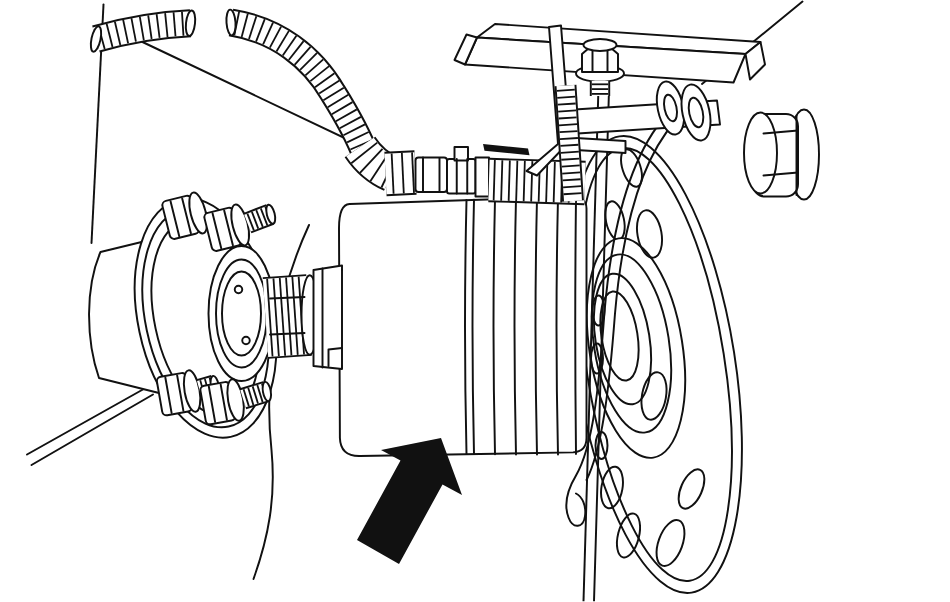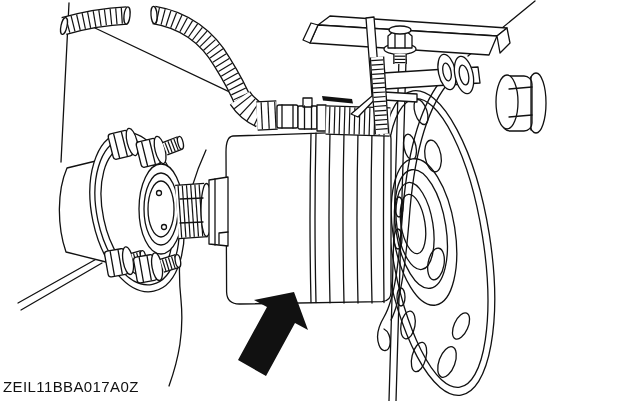--- a/index.html
+++ b/index.html
@@ -307,14 +307,13 @@
       <ellipse class="wh" cx="536" cy="103" rx="10" ry="30"></ellipse>
       <rect class="wh" x="502" y="76" width="30" height="55" rx="8"></rect>
       <ellipse class="wh" cx="507" cy="102" rx="11" ry="27"></ellipse>
       <path class="ln" d="M509,89 L532,87 M509,117 L532,115"></path>
       <path class="ln" d="M531,77 L531,130"></path>
     </g>
 
     <polygon points="294,292 254,300 267,307 238,360 266,376 295,323 308,330" stroke="none" fill="#111111"></polygon>
   </svg>
 
-  <div class="code-label">ZEIL11BBA017A0Z</div>
 </div>
 
 </body></html>

